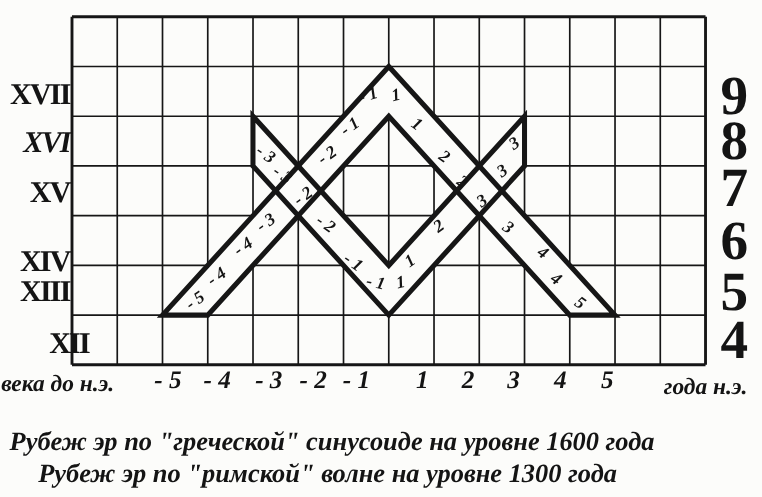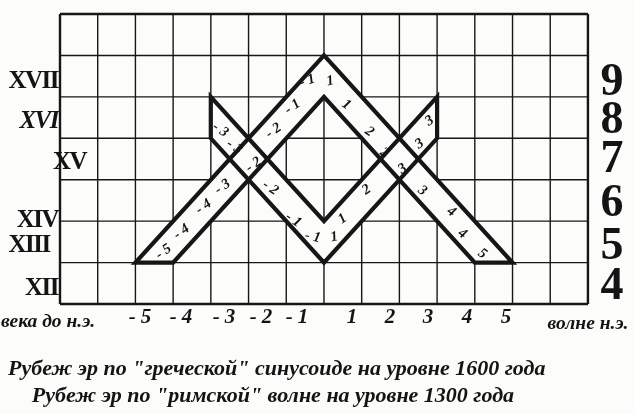--- a/index.html
+++ b/index.html
@@ -52,24 +52,24 @@
       <line x1="60" y1="262.58" x2="587.94" y2="262.58" stroke="#161616" stroke-width="1.4"></line>
       <line x1="60" y1="304.01" x2="587.94" y2="304.01" stroke="#161616" stroke-width="2.4"></line>
       <polygon points="135.4,262.6 324.0,55.4 512.5,262.6 474.8,262.6 324.0,96.9 173.1,262.6" fill="#fcfcfa" stroke="none"></polygon>
       <polygon points="210.8,96.9 324.0,221.2 437.1,96.9 437.1,138.3 324.0,262.6 210.8,138.3" fill="#fcfcfa" stroke="none"></polygon>
       <polygon points="135.4,262.6 324.0,55.4 512.5,262.6 474.8,262.6 324.0,96.9 173.1,262.6" fill="none" stroke="#161616" stroke-width="4.2" stroke-linejoin="miter"></polygon>
       <polygon points="210.8,96.9 324.0,221.2 437.1,96.9 437.1,138.3 324.0,262.6 210.8,138.3" fill="none" stroke="#161616" stroke-width="4.2" stroke-linejoin="miter"></polygon>
     </svg>
   <div class="layer" id="leftAxis">
       <div class="yl" style="top: 80px;">XVII</div>
       <div class="yl" style="top: 120px; font-style: italic;">XVI</div>
-      <div class="yl" style="top: 161px; margin-left: 28px;">XV</div>
+      <div class="yl" style="top: 161px;">XV</div>
       <div class="yl" style="top: 219px;">XIV</div>
-      <div class="yl" style="top: 244px; text-align: center;">XIII</div>
-      <div class="yl" style="top: 287px;">XII</div>
+      <div class="yl" style="top: 244px;">XIII</div>
+      <div class="yl" style="top: 287px; margin-left: 16px;">XII</div>
     </div>
   <div class="layer" id="rightAxis">
       <div class="yr" style="left: 612px; top: 81px;">9</div>
       <div class="yr" style="left: 612px; top: 119px;">8</div>
       <div class="yr" style="left: 612px; top: 158px;">7</div>
       <div class="yr" style="left: 612px; top: 202px;">6</div>
       <div class="yr" style="left: 612px; top: 245px;">5</div>
       <div class="yr" style="left: 612px; top: 285px;">4</div>
     </div>
   <div class="layer" id="ticksLayer">
@@ -78,21 +78,21 @@
       <div class="xt" style="left: 224px;">- 3</div>
       <div class="xt" style="left: 261px;">- 2</div>
       <div class="xt" style="left: 297px;">- 1</div>
       <div class="xt" style="left: 352px;">1</div>
       <div class="xt" style="left: 390px;">2</div>
       <div class="xt" style="left: 428px;">3</div>
       <div class="xt" style="left: 467px;">4</div>
       <div class="xt" style="left: 506px;">5</div>
     </div>
   <div class="era" id="eraL">века до н.э.</div>
-  <div class="era" id="eraR">волне н.э.</div>
+  <div class="era" id="eraR">года н.э.</div>
   <div class="layer" id="bandLabels">
       <div class="bl" style="left: 163px; top: 251px; transform: translate(-50%, -50%) rotate(-35deg);">- 5</div>
       <div class="bl" style="left: 181px; top: 231px; transform: translate(-50%, -50%) rotate(-35deg);">- 4</div>
       <div class="bl" style="left: 203px; top: 206px; transform: translate(-50%, -50%) rotate(-35deg);">- 4</div>
       <div class="bl" style="left: 222px; top: 186px; transform: translate(-50%, -50%) rotate(-35deg);">- 3</div>
       <div class="bl" style="left: 253px; top: 164px; transform: translate(-50%, -50%) rotate(-35deg);">- 2</div>
       <div class="bl" style="left: 273px; top: 130px; transform: translate(-50%, -50%) rotate(-35deg);">- 2</div>
       <div class="bl" style="left: 292px; top: 106px; transform: translate(-50%, -50%) rotate(-35deg);">- 1</div>
       <div class="bl" style="left: 307px; top: 80px; transform: translate(-50%, -50%) rotate(-18deg);">- 1</div>
       <div class="bl" style="left: 330px; top: 80px; transform: translate(-50%, -50%) rotate(-12deg);">1</div>

